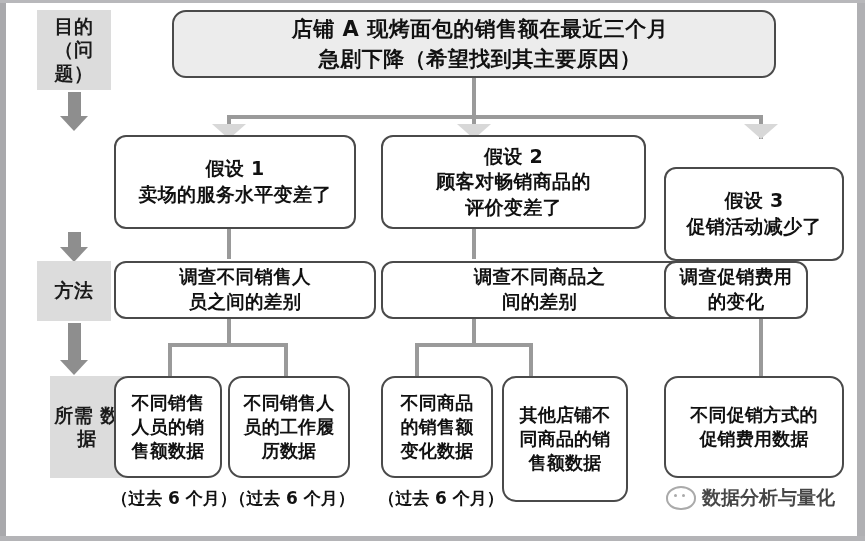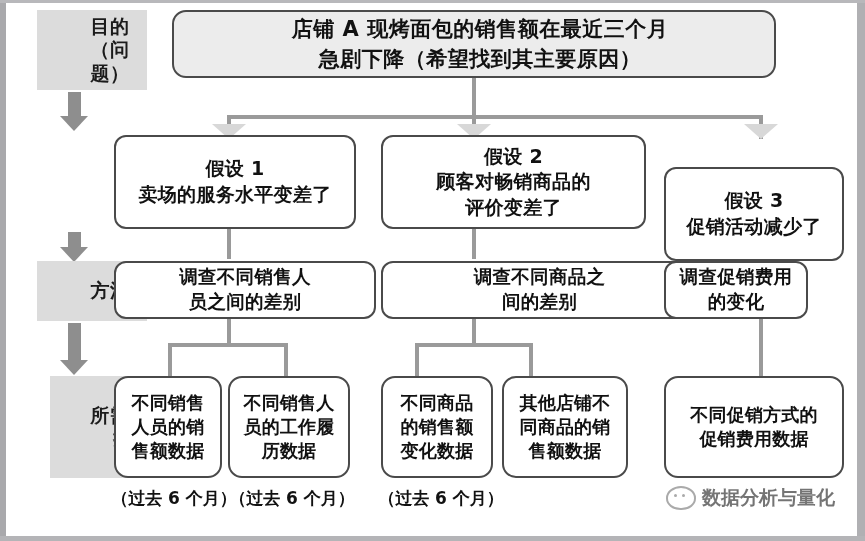--- a/index.html
+++ b/index.html
@@ -24,21 +24,21 @@
     border-left:17px solid transparent;
     border-right:17px solid transparent;
     border-top:15px solid #d8d8d8;
   }
 
   
   .stage{
     position:absolute;background:#dcdcdc;
     display:flex;align-items:center;justify-content:center;
     text-align:center;color:#1b1b1b;font-weight:bold;
-    font-size:19px;line-height:1.22;letter-spacing:0.5px;padding-left:36px;
+    font-size:19px;line-height:1.22;letter-spacing:0.5px;
   }
   .stage-arrow{position:absolute;}
   .stage-arrow .shaft{position:absolute;left:8px;top:0;width:13px;background:#8e8e8e;}
   .stage-arrow .head{
     position:absolute;left:0;width:0;height:0;
     border-left:14px solid transparent;border-right:14px solid transparent;
     border-top:15px solid #8e8e8e;
   }
 
   
@@ -55,21 +55,21 @@
   .node.data{font-size:18px;border-radius:14px;letter-spacing:0.2px;}
 
   .caption{
     position:absolute;text-align:center;color:#111;
     font-size:17px;font-weight:bold;white-space:nowrap;
   }
 
   
   #watermark{
     position:absolute;display:flex;align-items:center;gap:6px;
-    color:#404040;font-size:19px;font-weight:bold;opacity:.72;
+    color:#000000;font-size:19px;font-weight:bold;opacity:.72;
     white-space:nowrap;
   }
   #watermark .wm-mascot{
     width:26px;height:20px;border:2px solid #8a8a8a;border-radius:50% 50% 48% 48%;
     position:relative;background:#fff;
   }
   #watermark .wm-mascot:before,#watermark .wm-mascot:after{
     content:"";position:absolute;top:6px;width:3px;height:3px;border-radius:50%;background:#8a8a8a;
   }
   #watermark .wm-mascot:before{left:6px;}
@@ -166,21 +166,21 @@
 
     <div class="node data" style="left:108px;top:373px;width:108px;height:102px;">不同销售
 人员的销
 售额数据</div>
     <div class="node data" style="left:222px;top:373px;width:122px;height:102px;">不同销售人
 员的工作履
 历数据</div>
     <div class="node data" style="left:375px;top:373px;width:112px;height:102px;">不同商品
 的销售额
 变化数据</div>
-    <div class="node data" style="left:496px;top:373px;width:126px;height:102px;">其他店铺不
+    <div class="node data" style="left:496px;top:373px;width:126px;height:126px;">其他店铺不
 同商品的销
 售额数据</div>
     <div class="node data" style="left:658px;top:373px;width:180px;height:102px;">不同促销方式的
 促销费用数据</div>
 
     <div class="caption" style="left:104px;top:484px;width:128px;">（过去 6 个月）</div>
     <div class="caption" style="left:222px;top:484px;width:128px;">（过去 6 个月）</div>
     <div class="caption" style="left:371px;top:484px;width:128px;">（过去 6 个月）</div>
 
     <div id="watermark" style="left:660px;top:482px;">

